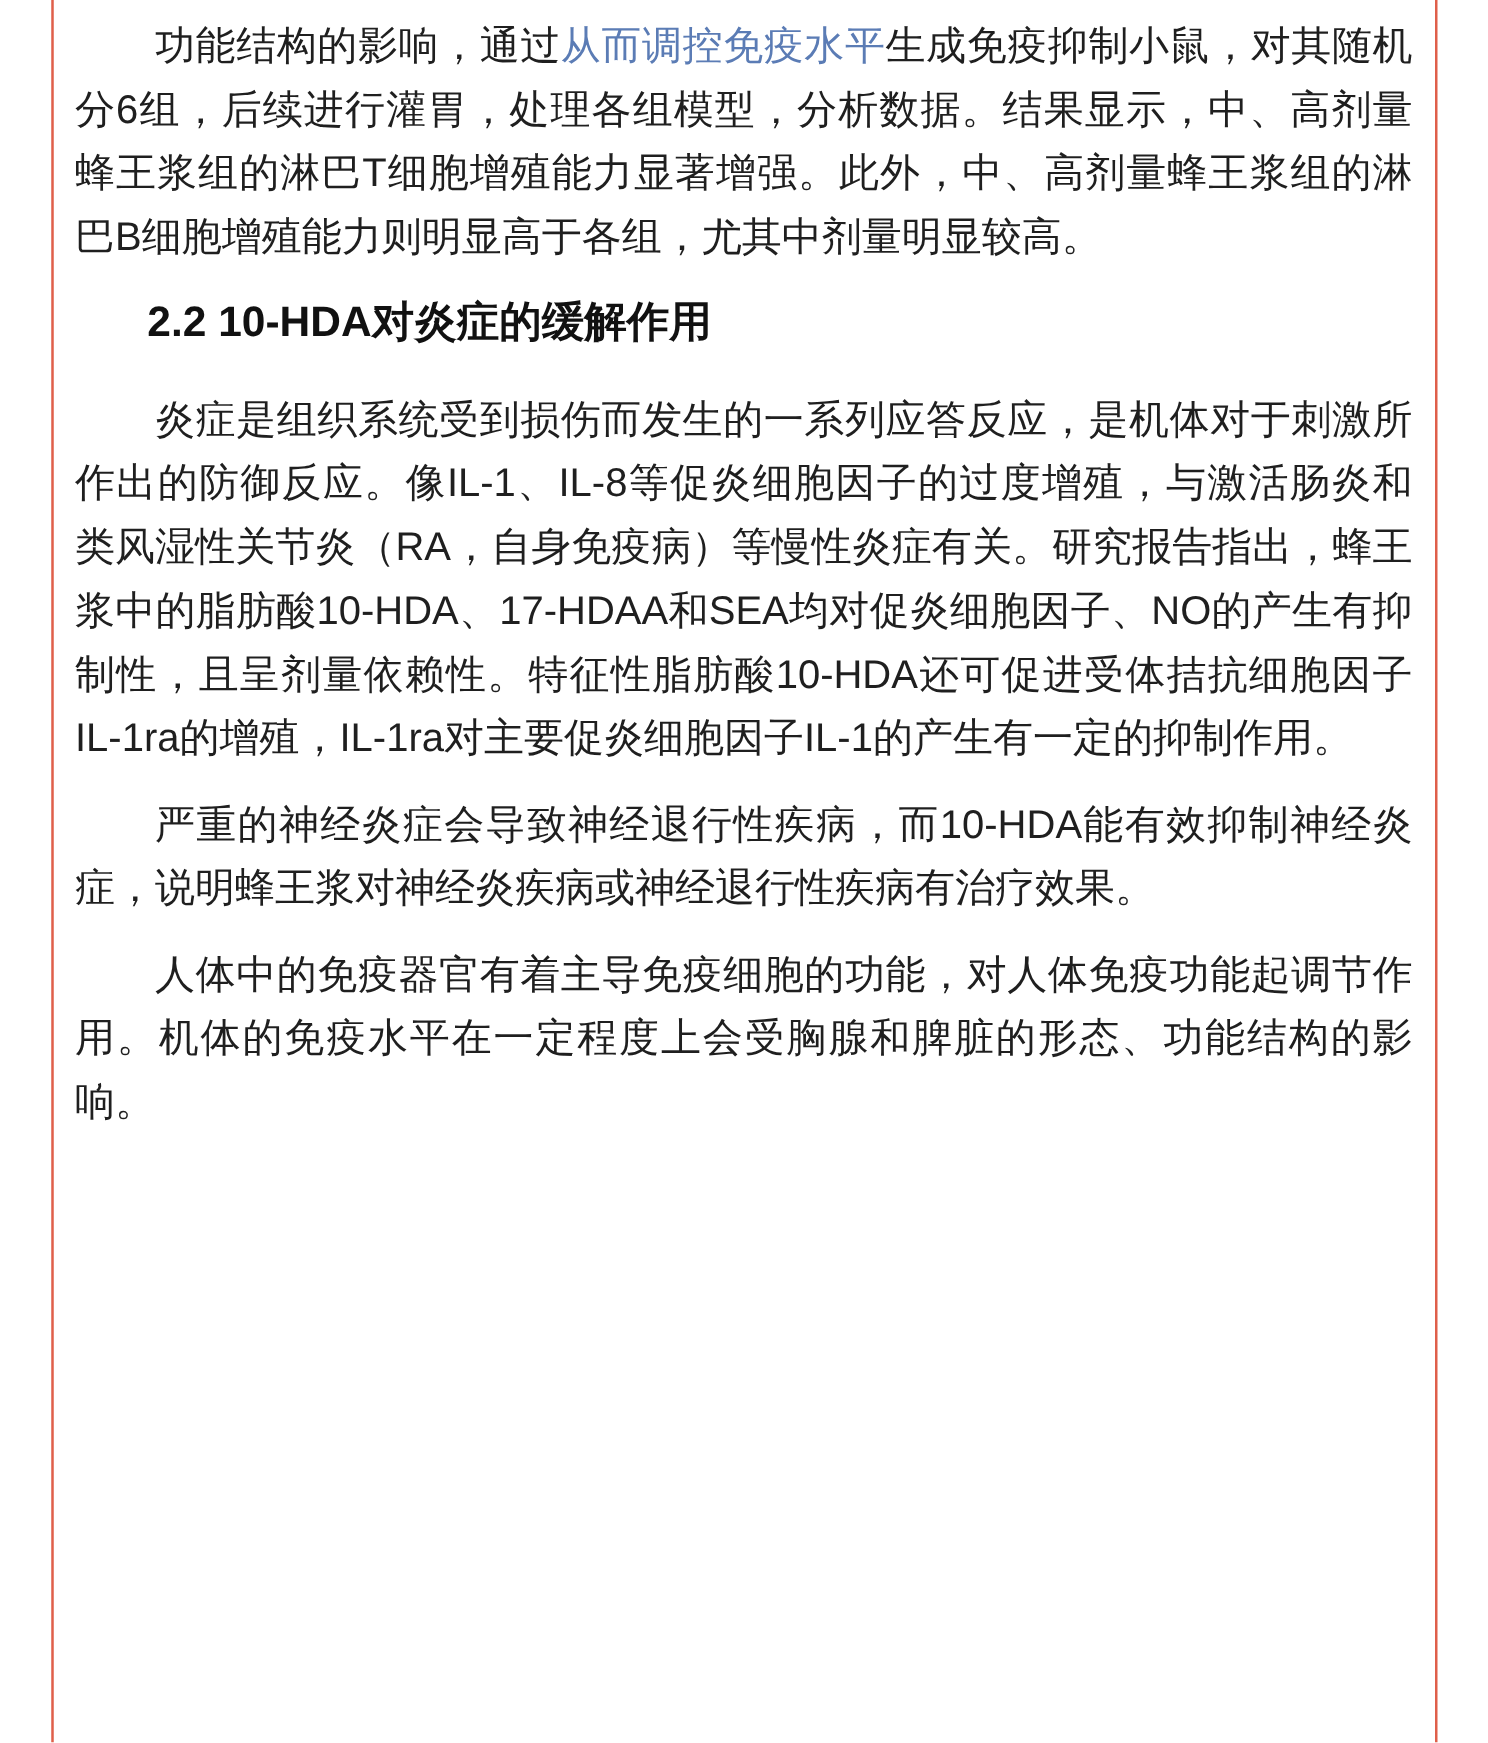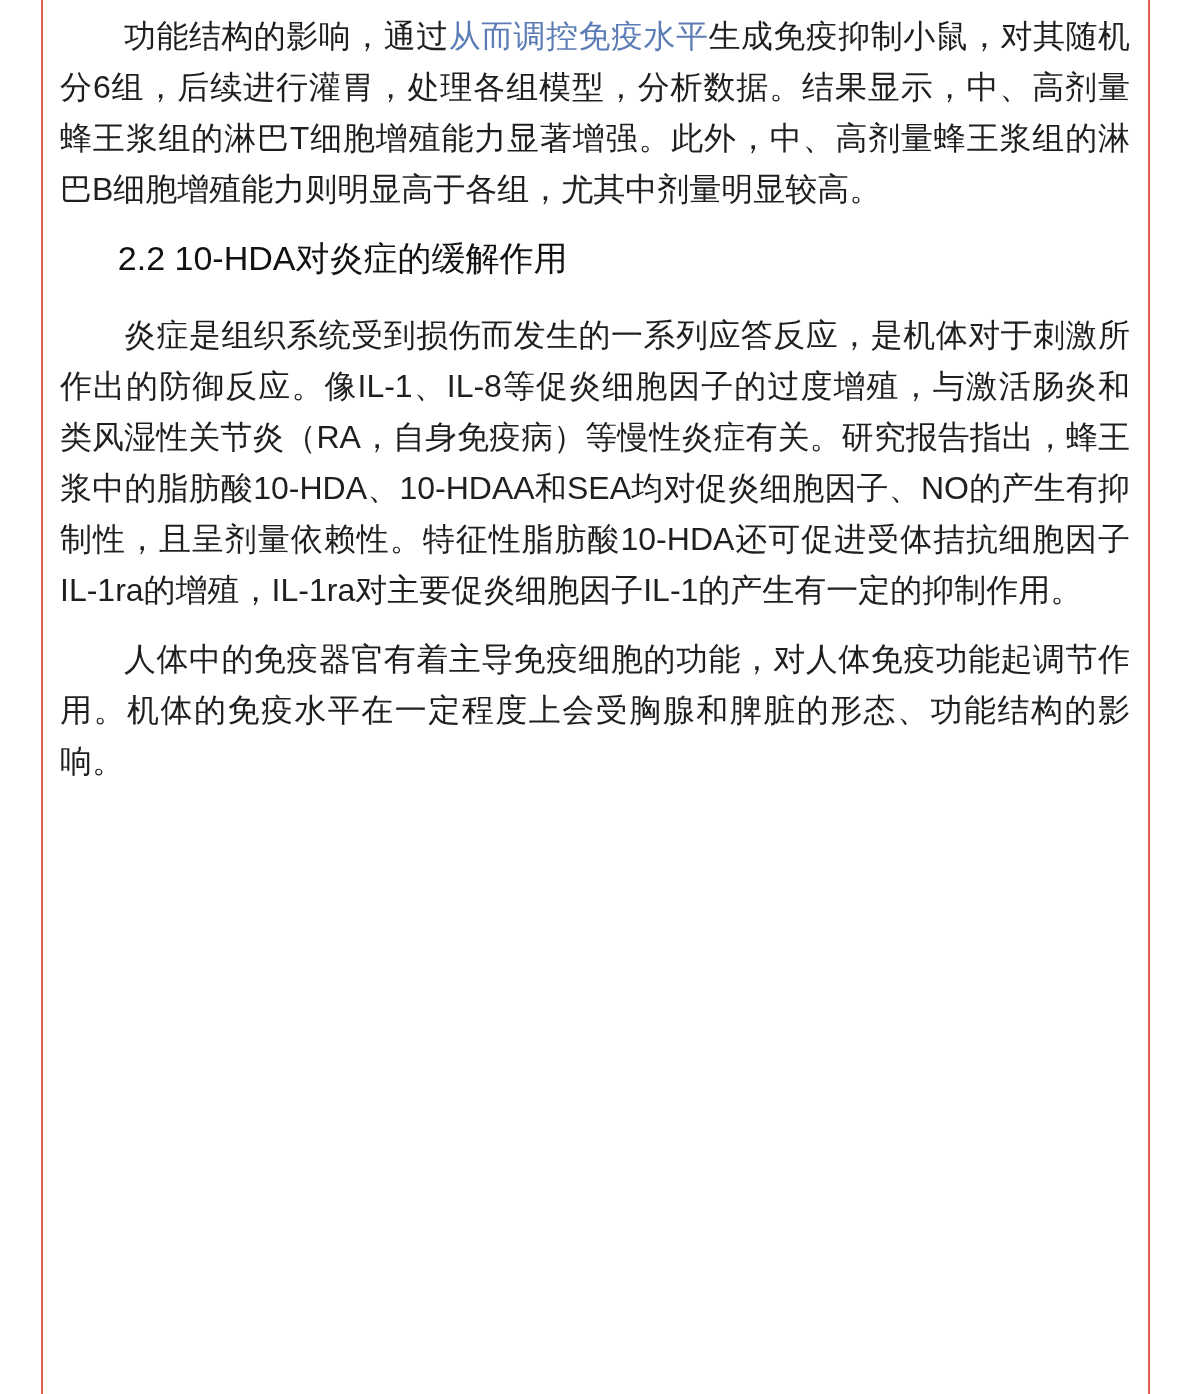--- a/index.html
+++ b/index.html
@@ -27,41 +27,42 @@
     line-height: 51px;
     color: var(--text-color, #1f1f1f);
     text-align: justify;
     text-indent: 2em;
     margin: 0 0 18px 0;
     letter-spacing: 0;
   }
   .section-heading {
     font-size: 34px;
     line-height: 51px;
-    font-weight: normal;
+    font-weight: bold;
     color: var(--heading-color, #111111);
     text-indent: 1.7em;
     margin: 11px 0 26px 0;
   }
   .inline-link {
     color: var(--link-color, #5b7cb5);
     text-decoration: none;
     cursor: pointer;
   }
 </style>
 </head>
 <body style="background: rgb(255, 255, 255);">
 
 <div class="article-frame">
 
   <p class="body-text"><span>功能结构的影响，通过</span><a class="inline-link">从而调控免疫水平</a><span>生成免疫抑制小鼠，对其随机分6组，后续进行灌胃，处理各组模型，分析数据。结果显示，中、高剂量蜂王浆组的淋巴T细胞增殖能力显著增强。此外，中、高剂量蜂王浆组的淋巴B细胞增殖能力则明显高于各组，尤其中剂量明显较高。</span></p>
 
 
   <h3 class="section-heading">2.2 10-HDA对炎症的缓解作用</h3>
 
-  <p class="body-text">炎症是组织系统受到损伤而发生的一系列应答反应，是机体对于刺激所作出的防御反应。像IL-1、IL-8等促炎细胞因子的过度增殖，与激活肠炎和类风湿性关节炎（RA，自身免疫病）等慢性炎症有关。研究报告指出，蜂王浆中的脂肪酸10-HDA、10-HDAA和SEA均对促炎细胞因子、NO的产生有抑制性，且呈剂量依赖性。特征性脂肪酸10-HDA还可促进受体拮抗细胞因子IL-1ra的增殖，IL-1ra对主要促炎细胞因子IL-1的产生有一定的抑制作用。</p>
+  <p class="body-text">炎症是组织系统受到损伤而发生的一系列应答反应，是机体对于刺激所作出的防御反应。像IL-1、IL-8等促炎细胞因子的过度增殖，与激活肠炎和类风湿性关节炎（RA，自身免疫病）等慢性炎症有关。研究报告指出，蜂王浆中的脂肪酸10-HDA、17-HDAA和SEA均对促炎细胞因子、NO的产生有抑制性，且呈剂量依赖性。特征性脂肪酸10-HDA还可促进受体拮抗细胞因子IL-1ra的增殖，IL-1ra对主要促炎细胞因子IL-1的产生有一定的抑制作用。</p>
 
 
+  <p class="body-text">严重的神经炎症会导致神经退行性疾病，而10-HDA能有效抑制神经炎症，说明蜂王浆对神经炎疾病或神经退行性疾病有治疗效果。</p>
 
 
   <p class="body-text">人体中的免疫器官有着主导免疫细胞的功能，对人体免疫功能起调节作用。机体的免疫水平在一定程度上会受胸腺和脾脏的形态、功能结构的影响。</p>
 
 </div>
 
 </body></html>

